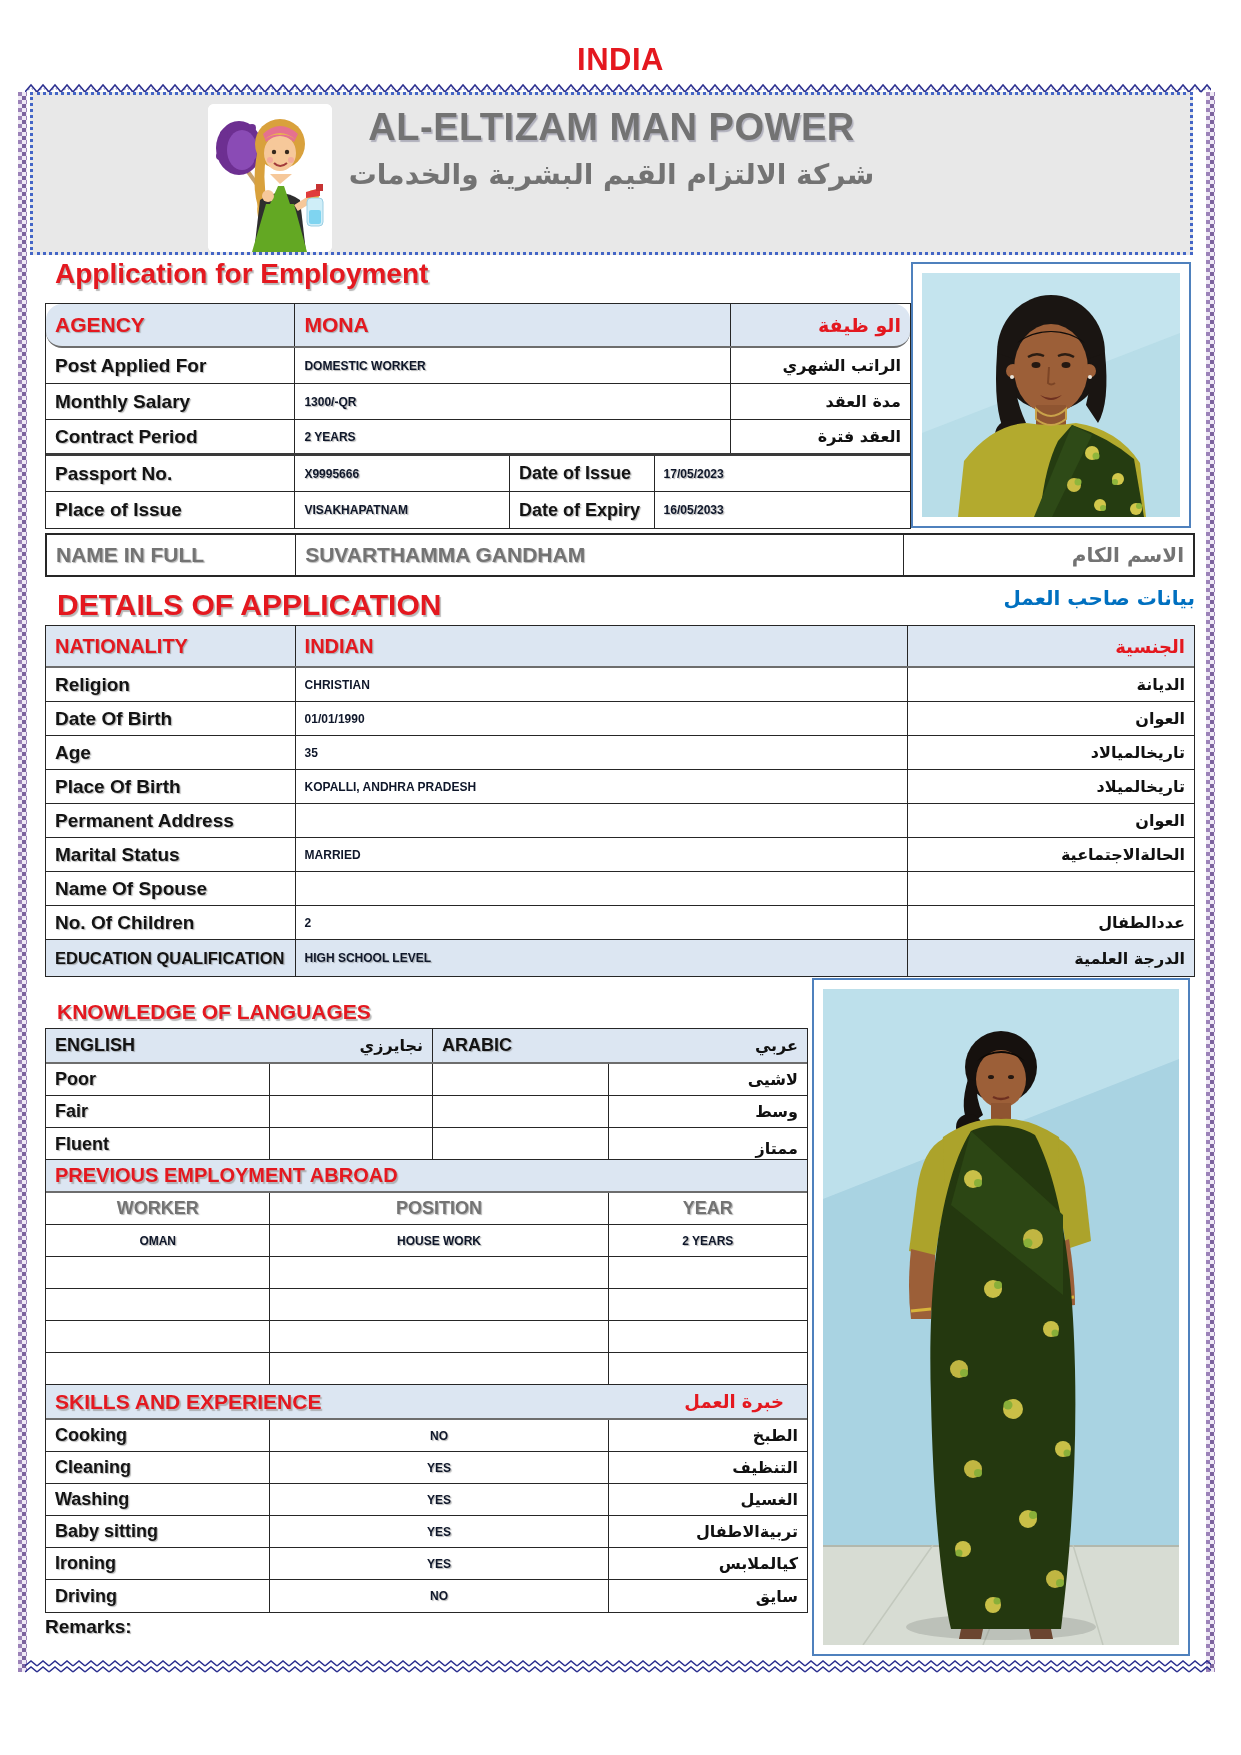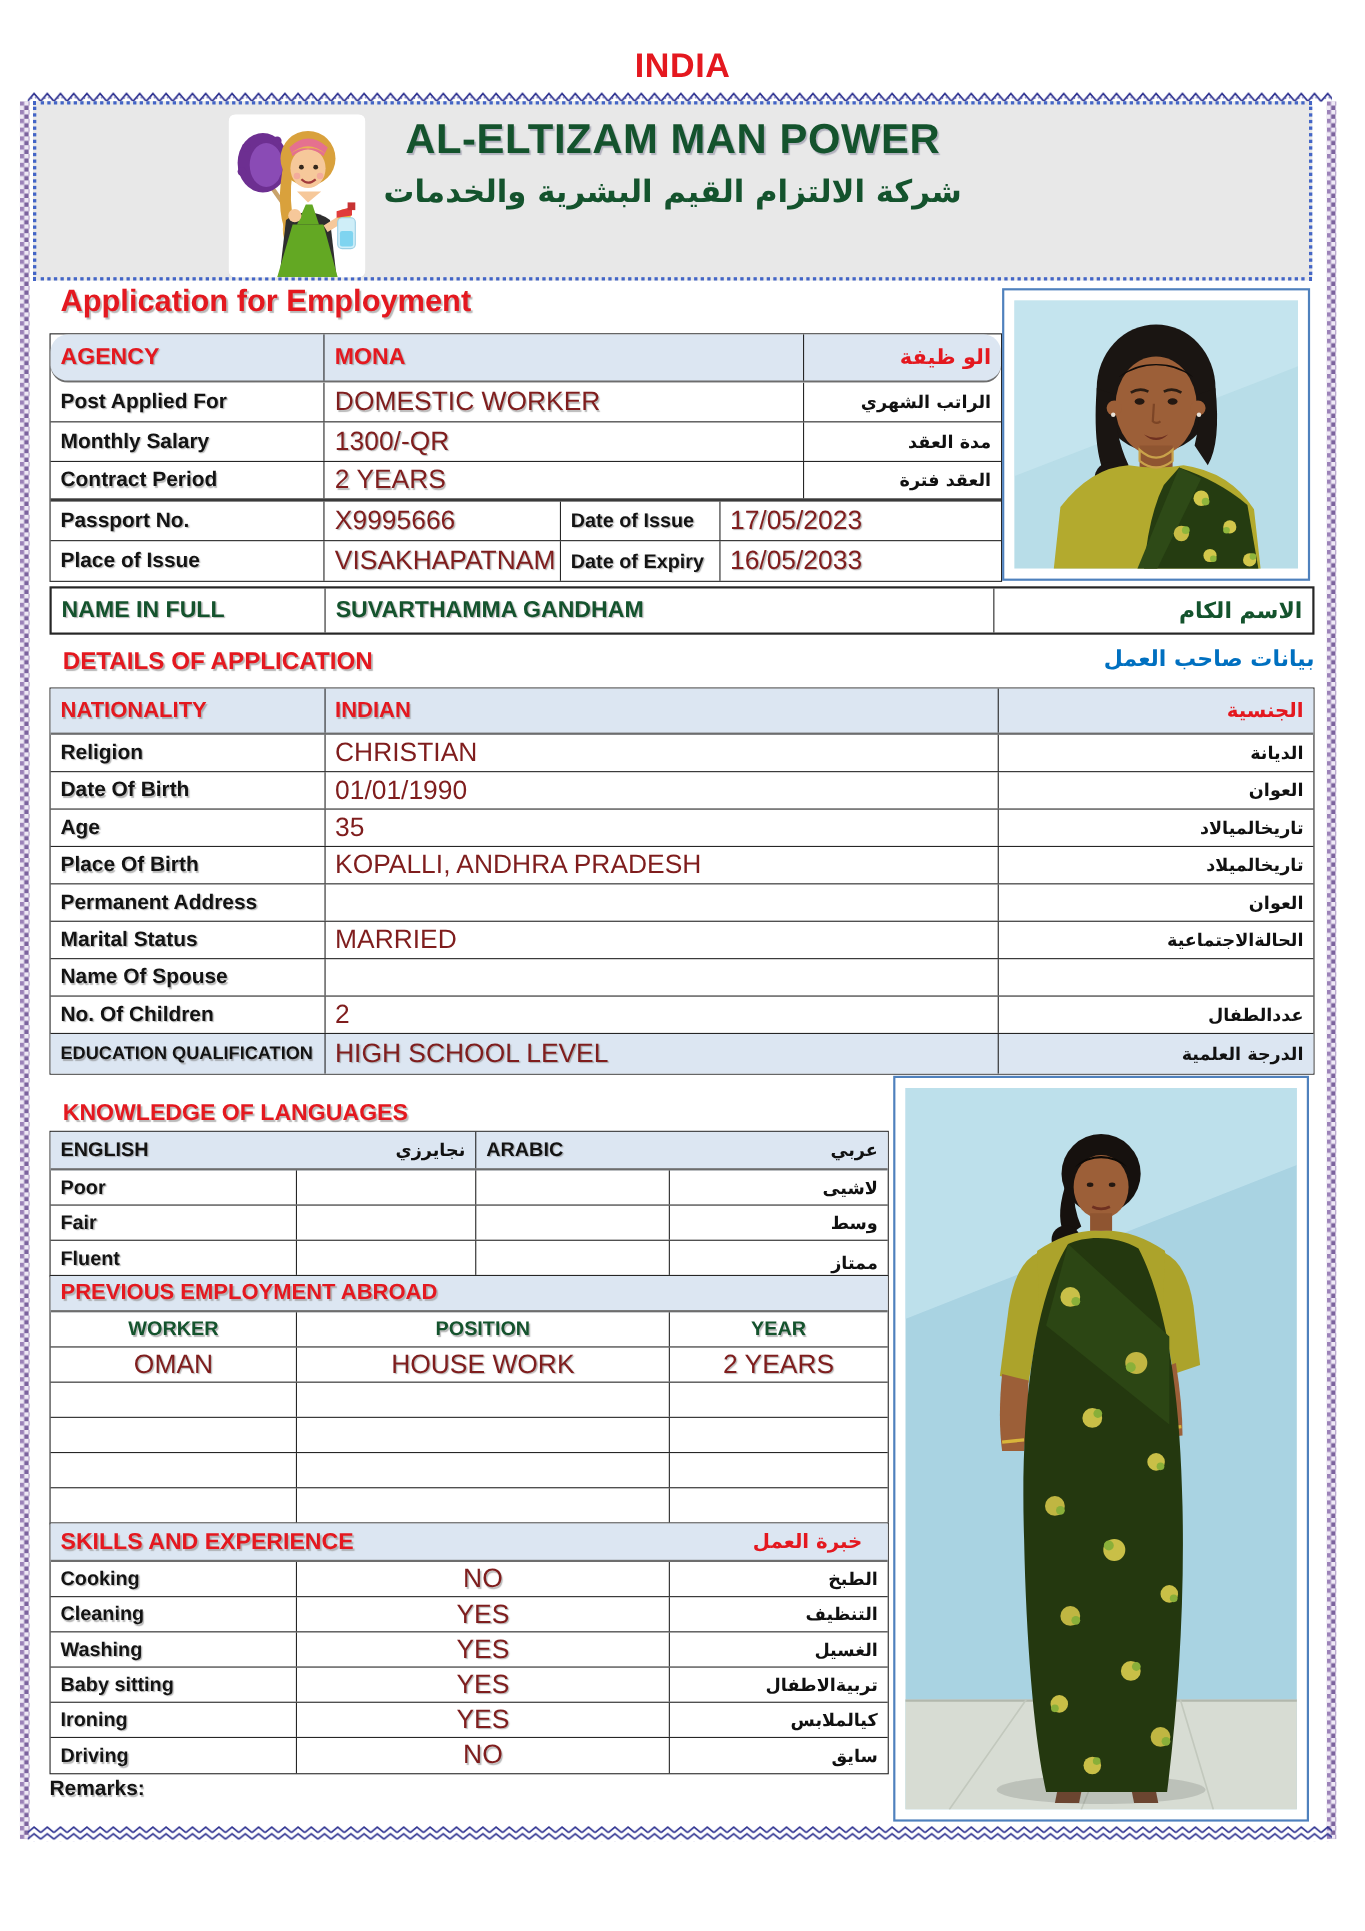--- a/index.html
+++ b/index.html
@@ -4,35 +4,35 @@
 <style>
   html,body{margin:0;padding:0;background:#fff;}
   body{font-family:"Liberation Sans",sans-serif;}
   .page{position:relative;width:1241px;height:1755px;background:#ffffff;overflow:hidden;}
   .abs{position:absolute;box-sizing:border-box;}
   .b{font-weight:bold;}
   .sh{text-shadow:1.2px 1.2px 1px rgba(125,125,125,.55);}
   .shr{text-shadow:1.6px 1.6px 1px rgba(160,160,160,.75);}
   .red{color:#e4181f;}
   .dred{color:#b30000;}
-  .purple{color:#14532d;}
+  .purple{color:#737373;}
   .blu{color:#0070c0;}
   .ar{font-family:"DejaVu Sans",sans-serif;direction:rtl;}
   .t{position:absolute;box-sizing:border-box;border:1.6px solid #262626;background:#fff;}
   .r{display:flex;box-sizing:border-box;border-bottom:1.4px solid #262626;}
   .r.last{border-bottom:none;}
   .r.thick{border-bottom:3px solid #3a3a3a;}
   .r.hdr{border-bottom:2.2px solid #6d6d6d;}
   .c{box-sizing:border-box;border-right:1.4px solid #262626;padding:2px 9px;display:flex;align-items:center;min-width:0;overflow:hidden;white-space:nowrap;}
   .c.end{border-right:none;}
   .c.ctr{justify-content:center;}
   .c.rt{justify-content:flex-end;}
   .blue{background:#dce6f2;}
   .lbl{font-weight:bold;font-size:19px;color:#131313;}
-  .val{font-weight:normal;font-size:24px;color:#7f1d1d;}
+  .val{font-weight:bold;font-size:12px;color:#0f172a;}
   .arx{font-size:16px;color:#111;font-weight:bold;}
   .frame{position:absolute;box-sizing:border-box;border:2px solid #4f81bd;background:#ffffff;padding:9px;}
   .frame svg{display:block;}
 </style>
 </head>
 <body>
 
 <div class="page">
 
   <div class="abs red b" style="left:0;top:42px;width:1241px;text-align:center;font-size:31px;letter-spacing:.5px;">INDIA</div>
@@ -235,21 +235,21 @@
         </div>
       <div class="c" style="width:610px;">
           <span class="b purple sh" style="font-size:21px;">SUVARTHAMMA GANDHAM</span>
         </div>
       <div class="c end rt" style="width:290px;">
           <span class="ar b purple" style="font-size:20px;">الاسم الكام</span>
         </div>
     </div>
   </div>
 
-  <div class="abs b red shr" style="left:57px;top:588px;font-size:22px;">DETAILS OF APPLICATION</div>
+  <div class="abs b red shr" style="left:57px;top:588px;font-size:30px;">DETAILS OF APPLICATION</div>
   <div class="abs b blu ar" style="left:795px;top:586px;width:400px;text-align:right;font-size:20px;">بيانات صاحب العمل</div>
 
   <div class="t" style="left:45px;top:625px;width:1150px;">
     <div class="r hdr blue" style="height:42px;">
       <div class="c" style="width:250px;">
           <span class="b red sh" style="font-size:20px;">NATIONALITY</span>
         </div>
       <div class="c" style="width:614px;">
           <span class="b red sh" style="font-size:20px;">INDIAN</span>
         </div>

